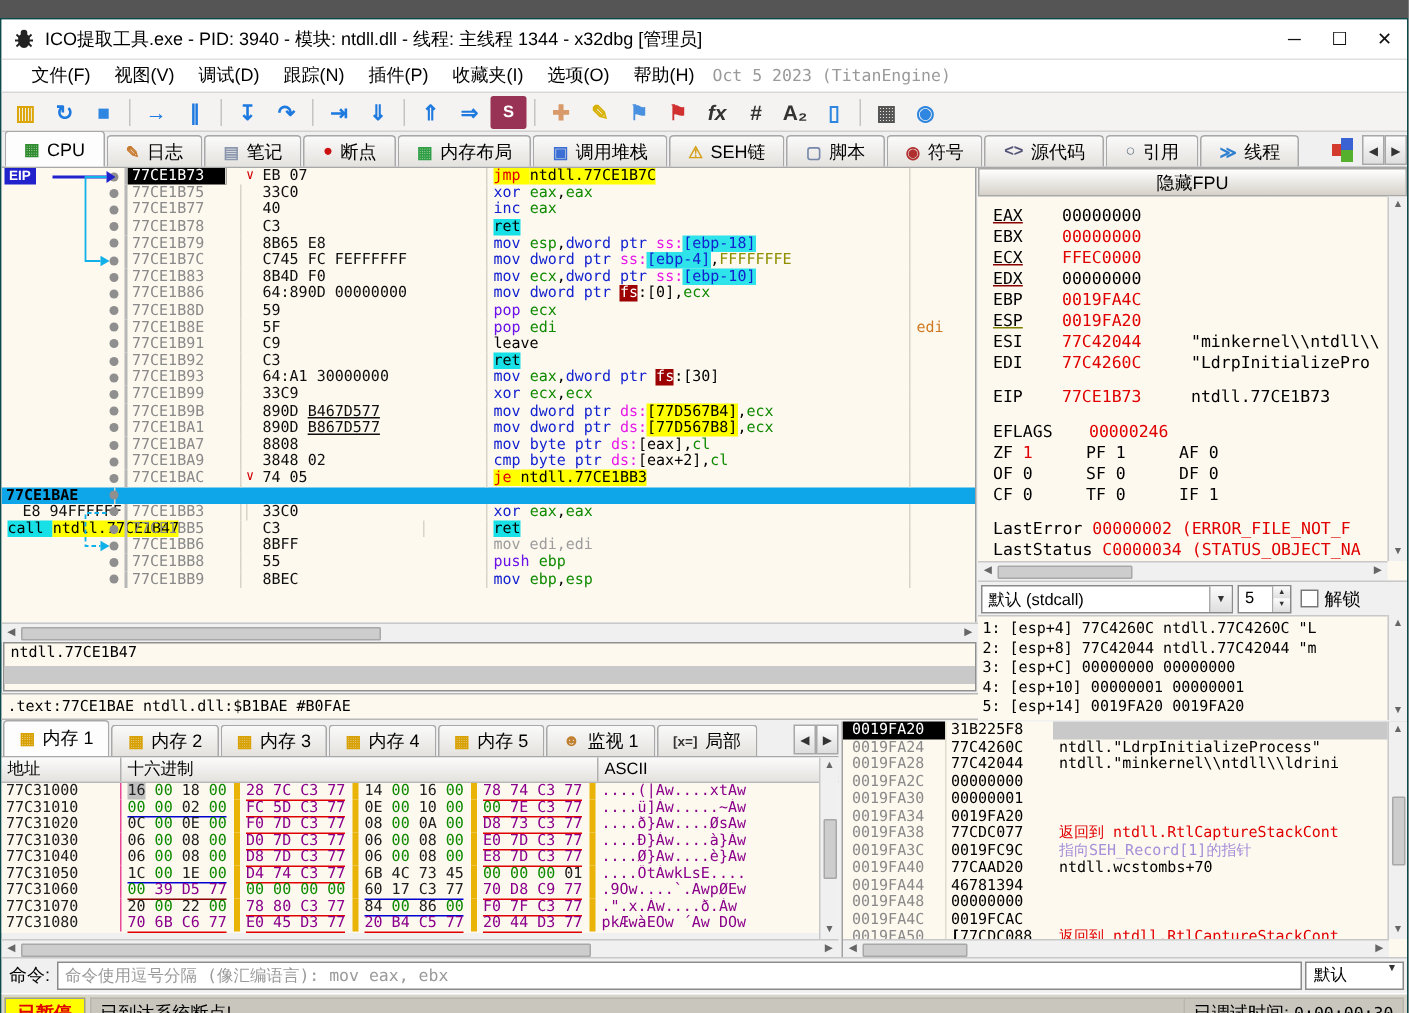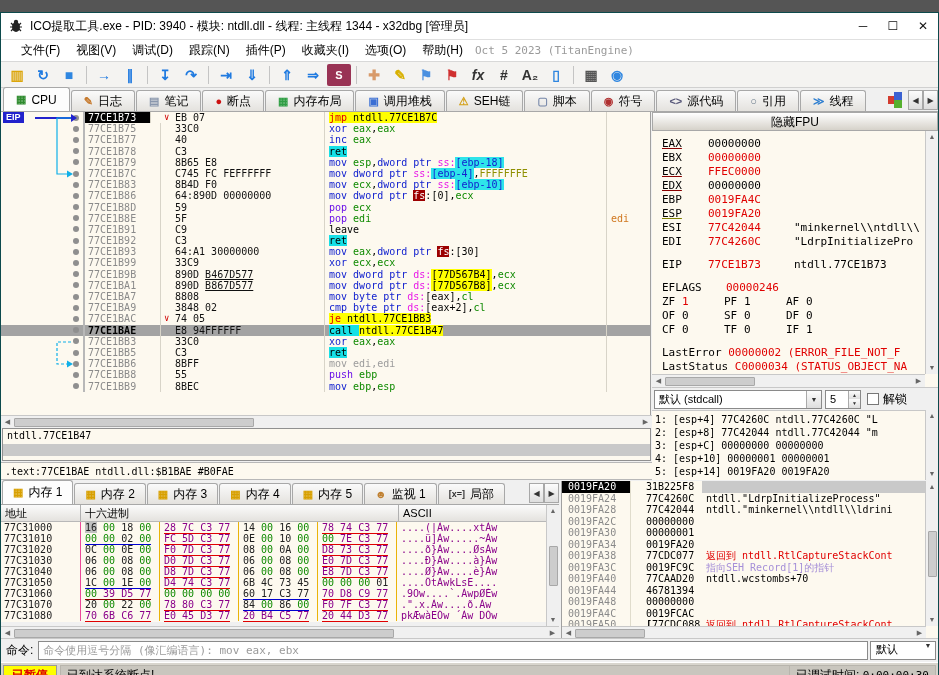--- a/index.html
+++ b/index.html
@@ -30,21 +30,21 @@
   .tabscroll{width:15px;height:20px;border:1px solid #a8a8a8;background:linear-gradient(#fcfcfc,#dedede);display:flex;align-items:center;justify-content:center;font-size:8px;color:#333;margin-bottom:1px;}
   #cubes{width:16px;height:16px;position:relative;margin:0 4px 3px 4px;}
   #cubes i{position:absolute;width:8px;height:8px;}
   #cubes .c1{left:0;top:4px;background:#d23b2e;}
   #cubes .c2{left:6px;top:0;background:#3b62d2;}
   #cubes .c3{left:6px;top:8px;background:#55b02e;}
   
   #main{position:absolute;left:0;top:99px;width:937px;height:316px;}
   #disasm{position:absolute;left:0;top:0;width:650px;height:303px;background:#fdf9ef;overflow:hidden;border-right:1px solid #a0a0a0;}
   .drow{display:flex;height:11.2px;line-height:11.2px;font-size:10px;white-space:nowrap;}
-  .drow.sel{background:#a3a3a3;}
+  .drow.sel{background:#0ea5e9;flex-direction:column;}
   .dgut{width:84px;flex:none;position:relative;border-right:2px solid #b8b8b8;}
   .dot{position:absolute;right:4px;top:2.6px;width:6px;height:6px;border-radius:3px;background:#8f8f8f;}
   .daddr{width:76px;flex:none;color:#8a8a8a;padding-left:3px;border-right:1px solid #d8d4c8;}
   .drow.eip .daddr{background:#000;color:#fff;width:66px;margin-right:10px;}
   .drow.sel .daddr{color:#000;font-weight:bold;}
   .dbytes{width:164px;flex:none;padding-left:14px;color:#101010;border-right:1px solid #d8d4c8;position:relative;}
   .jmark{position:absolute;left:3px;color:#d00000;font-size:9px;}
   .bu{text-decoration:underline;}
   .dinstr{width:282px;flex:none;padding-left:4px;border-right:1px solid #d8d4c8;}
   .dcmt{flex:1;padding-left:4px;overflow:hidden;}
@@ -101,34 +101,34 @@
   #dumparea{position:absolute;left:0;top:0;width:558px;height:157px;}
   #dumptabs{height:24px;display:flex;align-items:flex-end;padding-left:1px;border-bottom:1px solid #a8a8a8;}
   #dumptabs .tab{padding:0 10px;font-size:12px;}
   #dumphead{display:flex;height:17px;background:linear-gradient(#fbfbfb,#e4e2de);border-bottom:1px solid #b8b8b8;font-size:11px;line-height:16px;}
   #dumphead .h1{width:80px;padding-left:4px;border-right:1px solid #b0b0b0;}
   #dumphead .h2{width:318px;padding-left:4px;border-right:1px solid #b0b0b0;}
   #dumphead .h3{flex:1;padding-left:4px;}
   #dumprows{background:#fdf9ef;height:100px;overflow:hidden;}
   .mrow{display:flex;height:11px;line-height:11px;font-size:10px;font-family:"DejaVu Sans Mono",monospace;white-space:nowrap;}
   .maddr{width:80px;flex:none;color:#202020;padding-left:3px;border-right:1px solid #ec4899;}
-  .mgrp{width:79px;flex:none;padding-left:4px;border-right:1px solid #eab308;}
+  .mgrp{width:79px;flex:none;padding-left:4px;border-right:4px solid #eab308;}
   .mgrp .gi{display:inline-block;}
   .u-r .gi{border-bottom:1px solid #e00000;}
   .u-b .gi{border-bottom:1px solid #0000d0;}
   .u-d .gi{border-bottom:1px solid #8b0000;}
   .masc{flex:1;color:#8a008a;padding-left:4px;overflow:hidden;}
   .by{color:#202020;}.by.g{color:#0f8a00;}.by.p{color:#8a008a;}.by.sel{background:#c0c0c0;}
   #dumpvsb{top:24px;right:0;height:121px;}
   #dumphsb{left:0;top:145px;width:558px;}
   #stackarea{position:absolute;left:560px;top:0;width:377px;height:157px;background:#fdf9ef;border-left:1px solid #a0a0a0;}
   .srow{display:flex;height:11.5px;line-height:11.5px;font-size:10px;font-family:"DejaVu Sans Mono",monospace;white-space:nowrap;}
   .saddr{width:68px;flex:none;color:#8a8a8a;padding-left:6px;}
   .srow.sel .saddr{background:#000;color:#fff;}
-  .sval{width:72px;flex:none;color:#000;padding-left:15px;border-left:1px solid #e0dccc;}
+  .sval{width:72px;flex:none;color:#000;padding-left:3px;border-left:1px solid #e0dccc;}
   .scmt{flex:1;padding-left:4px;overflow:hidden;}
   .srow.sel .scmt{background:#c9c9c9;}
   .sc-red{color:#e00000;}.sc-lav{color:#a58fd8;}.sc-blk{color:#000;}
   .sbr{font-weight:bold;}
   #stackvsb{top:0;right:0;height:145px;}
   #stackhsb{left:0;top:145px;width:364px;}
   
   #cmdbar{position:absolute;left:0;top:625px;width:937px;height:24px;background:#f0f0f0;display:flex;align-items:center;border-top:1px solid #c8c8c8;}
   #cmdlabel{padding:0 5px;font-size:12px;}
   #cmdinput{flex:1;height:19px;border:1px solid #8a8a8a;background:#fff;font-size:11px;font-family:"DejaVu Sans Mono",monospace;padding:0 4px;outline:none;}

